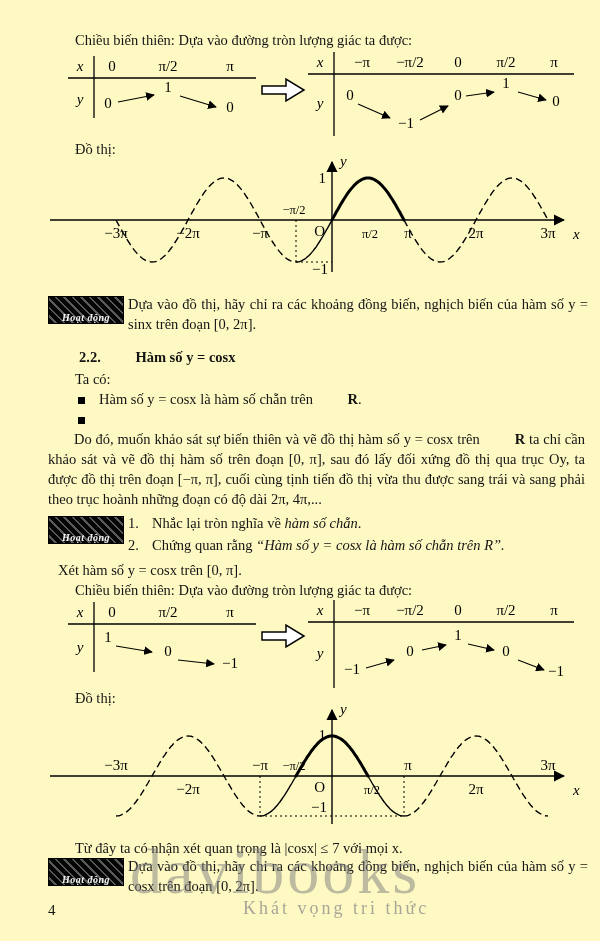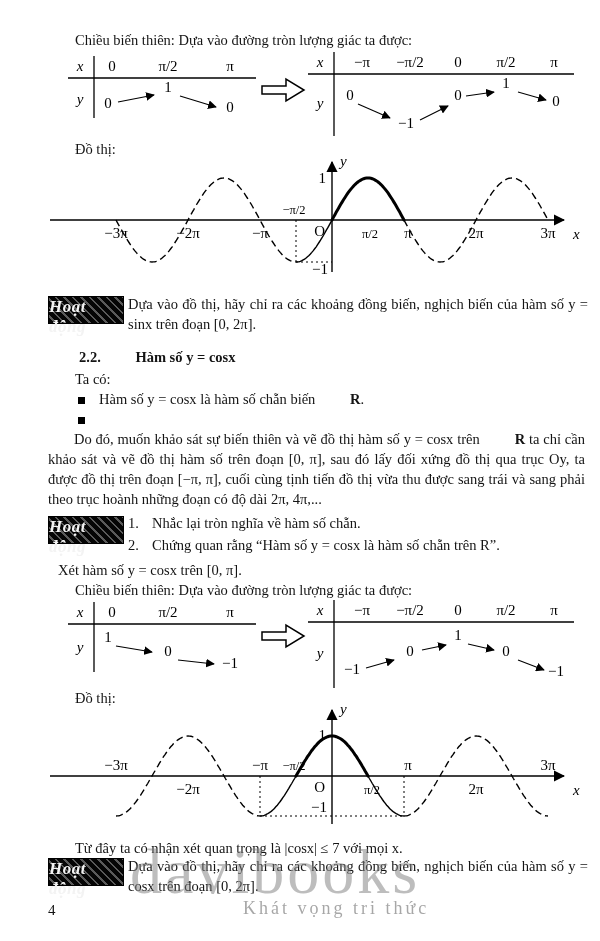--- a/index.html
+++ b/index.html
@@ -1,37 +1,37 @@
 <!DOCTYPE html>
 <html><head>
 <meta charset="utf-8">
 <style>
   html,body{margin:0;padding:0;background:#e9e9e9;}
-  #page{position:relative;width:600px;height:941px;background:#ffffff;font-family:"Liberation Serif",serif;font-size:14.5px;color:#141414;overflow:hidden;}
+  #page{position:relative;width:600px;height:941px;background:#fef9c3;font-family:"Liberation Serif",serif;font-size:14.5px;color:#141414;overflow:hidden;}
   .abs{position:absolute;}
   .blk{position:absolute;line-height:20px;}
   .nowrap{white-space:nowrap;}
   .bold{font-weight:bold;margin-left:31px;}
-  .it{}
+  .it{font-style:italic;}
   .just{text-align:justify;}
   svg.abs{overflow:visible;}
   svg text{font-family:"Liberation Serif",serif;font-size:15px;fill:#000;}
   svg text.sm{font-size:12.5px;}
   svg text.it{font-style:italic;}
   .tl{stroke:#000;stroke-width:1.3;}
   .varrow{stroke:#000;stroke-width:1.1;marker-end:url(#ah);}
   .axis{stroke:#000;stroke-width:1.4;marker-end:url(#ah);}
   .dotted{stroke:#000;stroke-width:1;stroke-dasharray:2 3;}
   .curve-dash{fill:none;stroke:#000;stroke-width:1.4;stroke-dasharray:7 4;}
   .curve-thin{fill:none;stroke:#000;stroke-width:1.4;}
   .curve-bold{fill:none;stroke:#000;stroke-width:3;stroke-linecap:round;}
   .badge{position:absolute;width:74px;height:26px;border:1px solid #000;
          background:repeating-linear-gradient(45deg,#050505 0 4px,#5a5a5a 4px 6px);
-         color:#f3f3f3;display:flex;align-items:flex-start;justify-content:center;
-         font-size:17px;font-weight:bold;font-style:italic;letter-spacing:.5px;}
+         color:#f3f3f3;display:flex;align-items:flex-end;justify-content:center;
+         font-size:10px;font-weight:bold;font-style:italic;letter-spacing:.5px;}
   .sqbullet{display:inline-block;width:7px;height:7px;background:#000;margin-right:14px;}
   .num{display:inline-block;width:24px;}
   .wm{position:absolute;color:#7d7d7d;opacity:.5;font-size:64px;letter-spacing:3px;white-space:nowrap;}
   .wm-sub{position:absolute;color:#8a8a8a;opacity:.75;font-size:18px;letter-spacing:3px;white-space:nowrap;}
   .pagenum{position:absolute;font-size:15px;}
 </style>
 </head>
 <body>
 
 <div id="page">
@@ -133,21 +133,21 @@
   <div class="blk just" style="left:128px;top:294px;width:460px">Dựa vào đồ thị, hãy chỉ ra các khoảng đồng biến, nghịch biến của hàm số y = sinx trên đoạn [0, 2π].</div>
 
   <div class="blk nowrap" style="left:48px;top:347px">
     <span class="bold">2.2.</span>
     <span class="bold" style="">Hàm số y = cosx</span>
   </div>
 
   <div class="blk nowrap" style="left:75px;top:369px">Ta có:</div>
 
   <div class="blk nowrap" style="left:78px;top:389px">
-    <span class="sqbullet"></span><span>Hàm số y = cosx là hàm số chẵn biến </span><span class="bold">R</span><span>.</span>
+    <span class="sqbullet"></span><span>Hàm số y = cosx là hàm số chẵn trên </span><span class="bold">R</span><span>.</span>
   </div>
   <div class="blk nowrap" style="left:78px;top:409px">
     <span class="sqbullet"></span>
   </div>
 
   <div class="blk just" style="left:48px;top:429px;width:537px;text-indent:26px">
     <span>Do đó, muốn khảo sát sự biến thiên và vẽ đồ thị hàm số y = cosx trên </span><span class="bold">R</span><span> ta chỉ cần khảo sát và vẽ đồ thị hàm số trên đoạn [0, π], sau đó lấy đối xứng đồ thị qua trục Oy, ta được đồ thị trên đoạn [−π, π], cuối cùng tịnh tiến đồ thị vừa thu được sang trái và sang phải theo trục hoành những đoạn có độ dài 2π, 4π,...</span>
   </div>
 
   <div class="badge" style="left:48px;top:516px">

